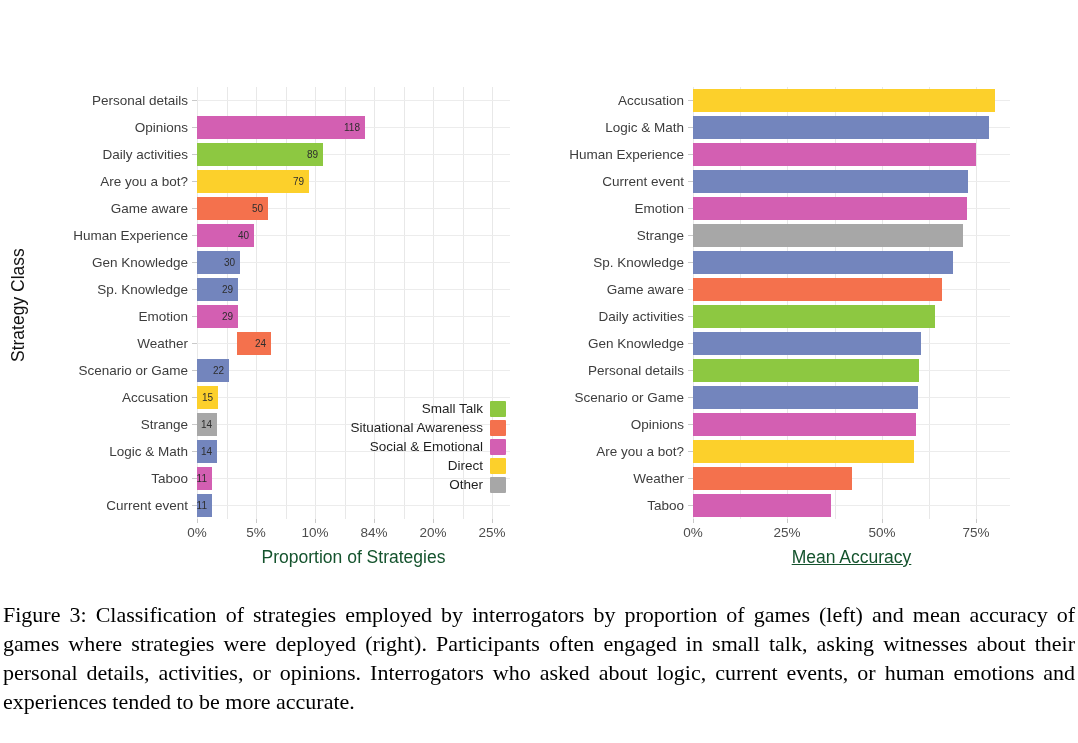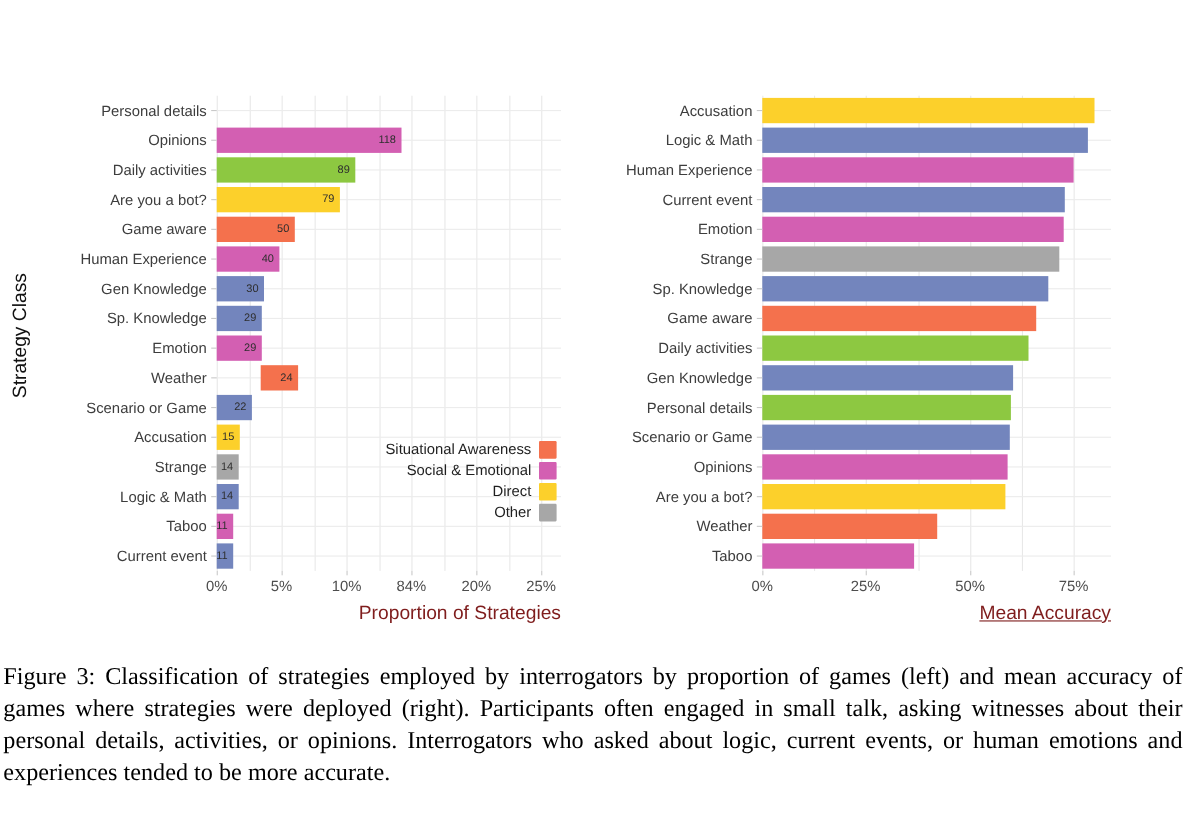--- a/index.html
+++ b/index.html
@@ -10,21 +10,21 @@
   .hgrid{position:absolute;left:0;right:0;height:1px;background:#ececec;}
   .bar{position:absolute;height:23px;}
   .bar-label{position:absolute;right:5px;top:0;bottom:0;font-size:10px;line-height:23px;
              color:#2e2e2e;}
   .cat-label{position:absolute;height:27px;line-height:27px;text-align:right;
              font-size:13.5px;color:#3d3d3d;white-space:nowrap;}
   .ytick{position:absolute;width:5px;height:1px;background:#c9c9c9;}
   .xtick{position:absolute;width:1px;height:4px;background:#c9c9c9;top:519px;}
   .xtick-label{position:absolute;top:525px;width:60px;text-align:center;font-size:13.5px;
                color:#4d4d4d;}
-  .axis-title{position:absolute;top:547px;text-align:right;font-size:17.5px;color:#7f1d1d;}
+  .axis-title{position:absolute;top:547px;text-align:center;font-size:17.5px;color:#14532d;}
   .y-axis-title{position:absolute;left:4px;top:160px;height:290px;width:28px;
                 display:flex;align-items:center;justify-content:center;
                 writing-mode:vertical-rl;transform:rotate(180deg);
                 font-size:17.5px;color:#111;}
   .legend{position:absolute;left:298px;top:399px;width:208px;}
   .legend-row{display:flex;justify-content:flex-end;align-items:center;height:19px;}
   .legend-label{font-size:13.5px;color:#1f1f1f;margin-right:7px;white-space:nowrap;}
   .legend-swatch{width:16px;height:16px;border-radius:1px;flex:0 0 16px;}
   .caption{position:absolute;left:3px;top:600px;width:1072px;margin:0;
            font-family:"Liberation Serif", serif;font-size:22px;line-height:29px;
@@ -240,20 +240,24 @@
       <div class="xtick-label" style="left: 852px;">50%</div>
       <div class="xtick" style="left: 976px;"></div>
       <div class="xtick-label" style="left: 946px;">75%</div>
     </div>
 
   <div class="axis-title" style="left:197px;width:313px;">Proportion of Strategies</div>
   <div class="axis-title" style="left:693px;width:317px;text-decoration:underline;">Mean Accuracy</div>
 
   <div class="legend" id="legend">
       <div class="legend-row">
+        <span class="legend-label">Small Talk</span>
+        <span class="legend-swatch" style="background: rgb(141, 200, 65);"></span>
+      </div>
+      <div class="legend-row">
         <span class="legend-label">Situational Awareness</span>
         <span class="legend-swatch" style="background: rgb(244, 113, 77);"></span>
       </div>
       <div class="legend-row">
         <span class="legend-label">Social &amp; Emotional</span>
         <span class="legend-swatch" style="background: rgb(211, 95, 178);"></span>
       </div>
       <div class="legend-row">
         <span class="legend-label">Direct</span>
         <span class="legend-swatch" style="background: rgb(252, 208, 43);"></span>

